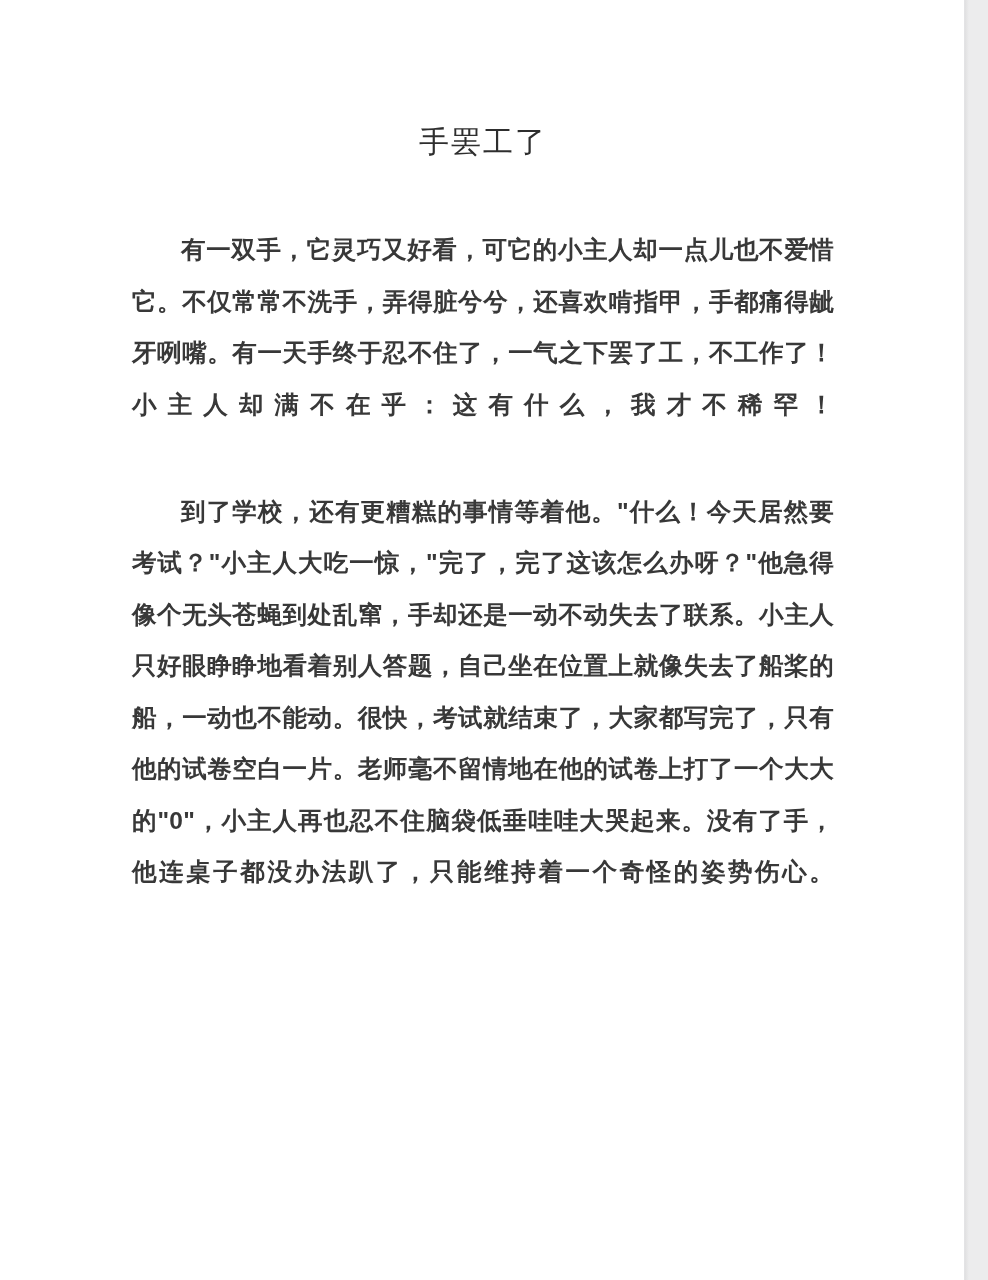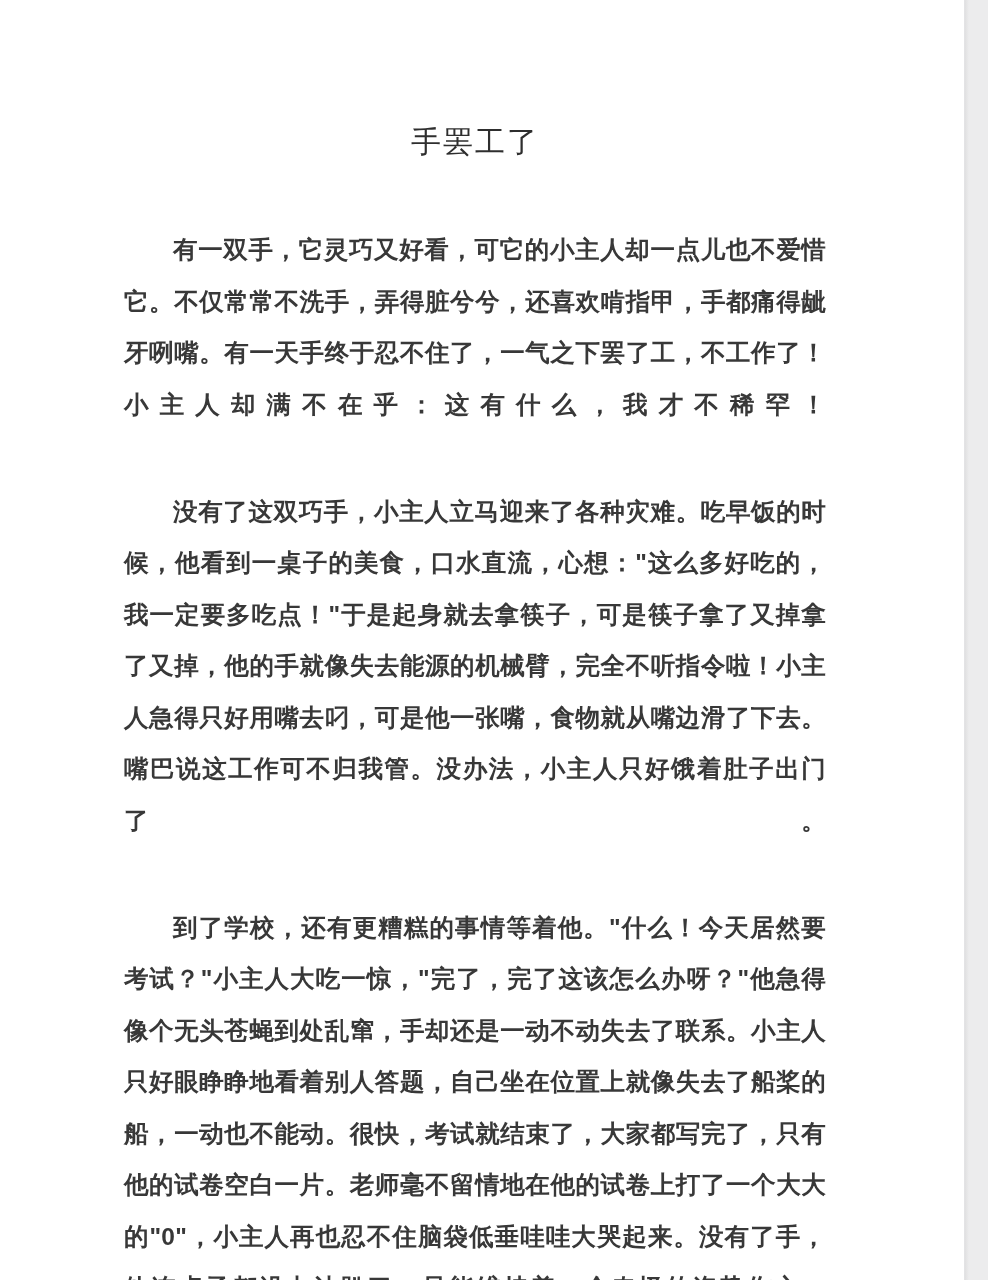--- a/index.html
+++ b/index.html
@@ -13,21 +13,21 @@
     background: #ffffff;
     font-family: "Liberation Sans", "DejaVu Sans", sans-serif;
     overflow: hidden;
     position: relative;
   }
 
   
   #page-sheet {
     position: absolute;
     top: 0;
-    left: 4px;
+    left: 12px;
     width: 964px;
     height: 1280px;
     background: #ffffff;
     box-sizing: border-box;
     border-radius: 24px;
   }
 
   
   #right-gutter {
     position: absolute;
@@ -94,21 +94,20 @@
 <body>
 
 <div id="page-sheet">
 
   <div id="doc">
 
     <h1 id="doc-title">手罢工了</h1>
 
     <p class="para" id="para-1">有一双手，它灵巧又好看，可它的小主人却一点儿也不爱惜它。不仅常常不洗手，弄得脏兮兮，还喜欢啃指甲，手都痛得龇牙咧嘴。有一天手终于忍不住了，一气之下罢了工，不工作了！小主人却满不在乎：这有什么，我才不稀罕！</p>
 
-    <p class="para" id="para-2">没有了这双巧手，小主人立马迎来了各种灾难。吃早饭的时候，他看到一桌子的美食，口水直流，心想："这么多好吃的，我一定要多吃点！"于是起身就去拿筷子，可是筷子拿了又掉拿了又掉，他的手就像失去能源的机械臂，完全不听指令啦！小主人急得只好用嘴去叼，可是他一张嘴，食物就从嘴边滑了下去。嘴巴说这工作可不归我管。没办法，小主人只好饿着肚子出门了。</p>
 
     <p class="para" id="para-3">到了学校，还有更糟糕的事情等着他。"什么！今天居然要考试？"小主人大吃一惊，"完了，完了这该怎么办呀？"他急得像个无头苍蝇到处乱窜，手却还是一动不动失去了联系。小主人只好眼睁睁地看着别人答题，自己坐在位置上就像失去了船桨的船，一动也不能动。很快，考试就结束了，大家都写完了，只有他的试卷空白一片。老师毫不留情地在他的试卷上打了一个大大的"0"，小主人再也忍不住脑袋低垂哇哇大哭起来。没有了手，他连桌子都没办法趴了，只能维持着一个奇怪的姿势伤心。</p>
 
   </div>
 
 </div>
 
 <div id="right-gutter"></div>
 
 </body></html>

